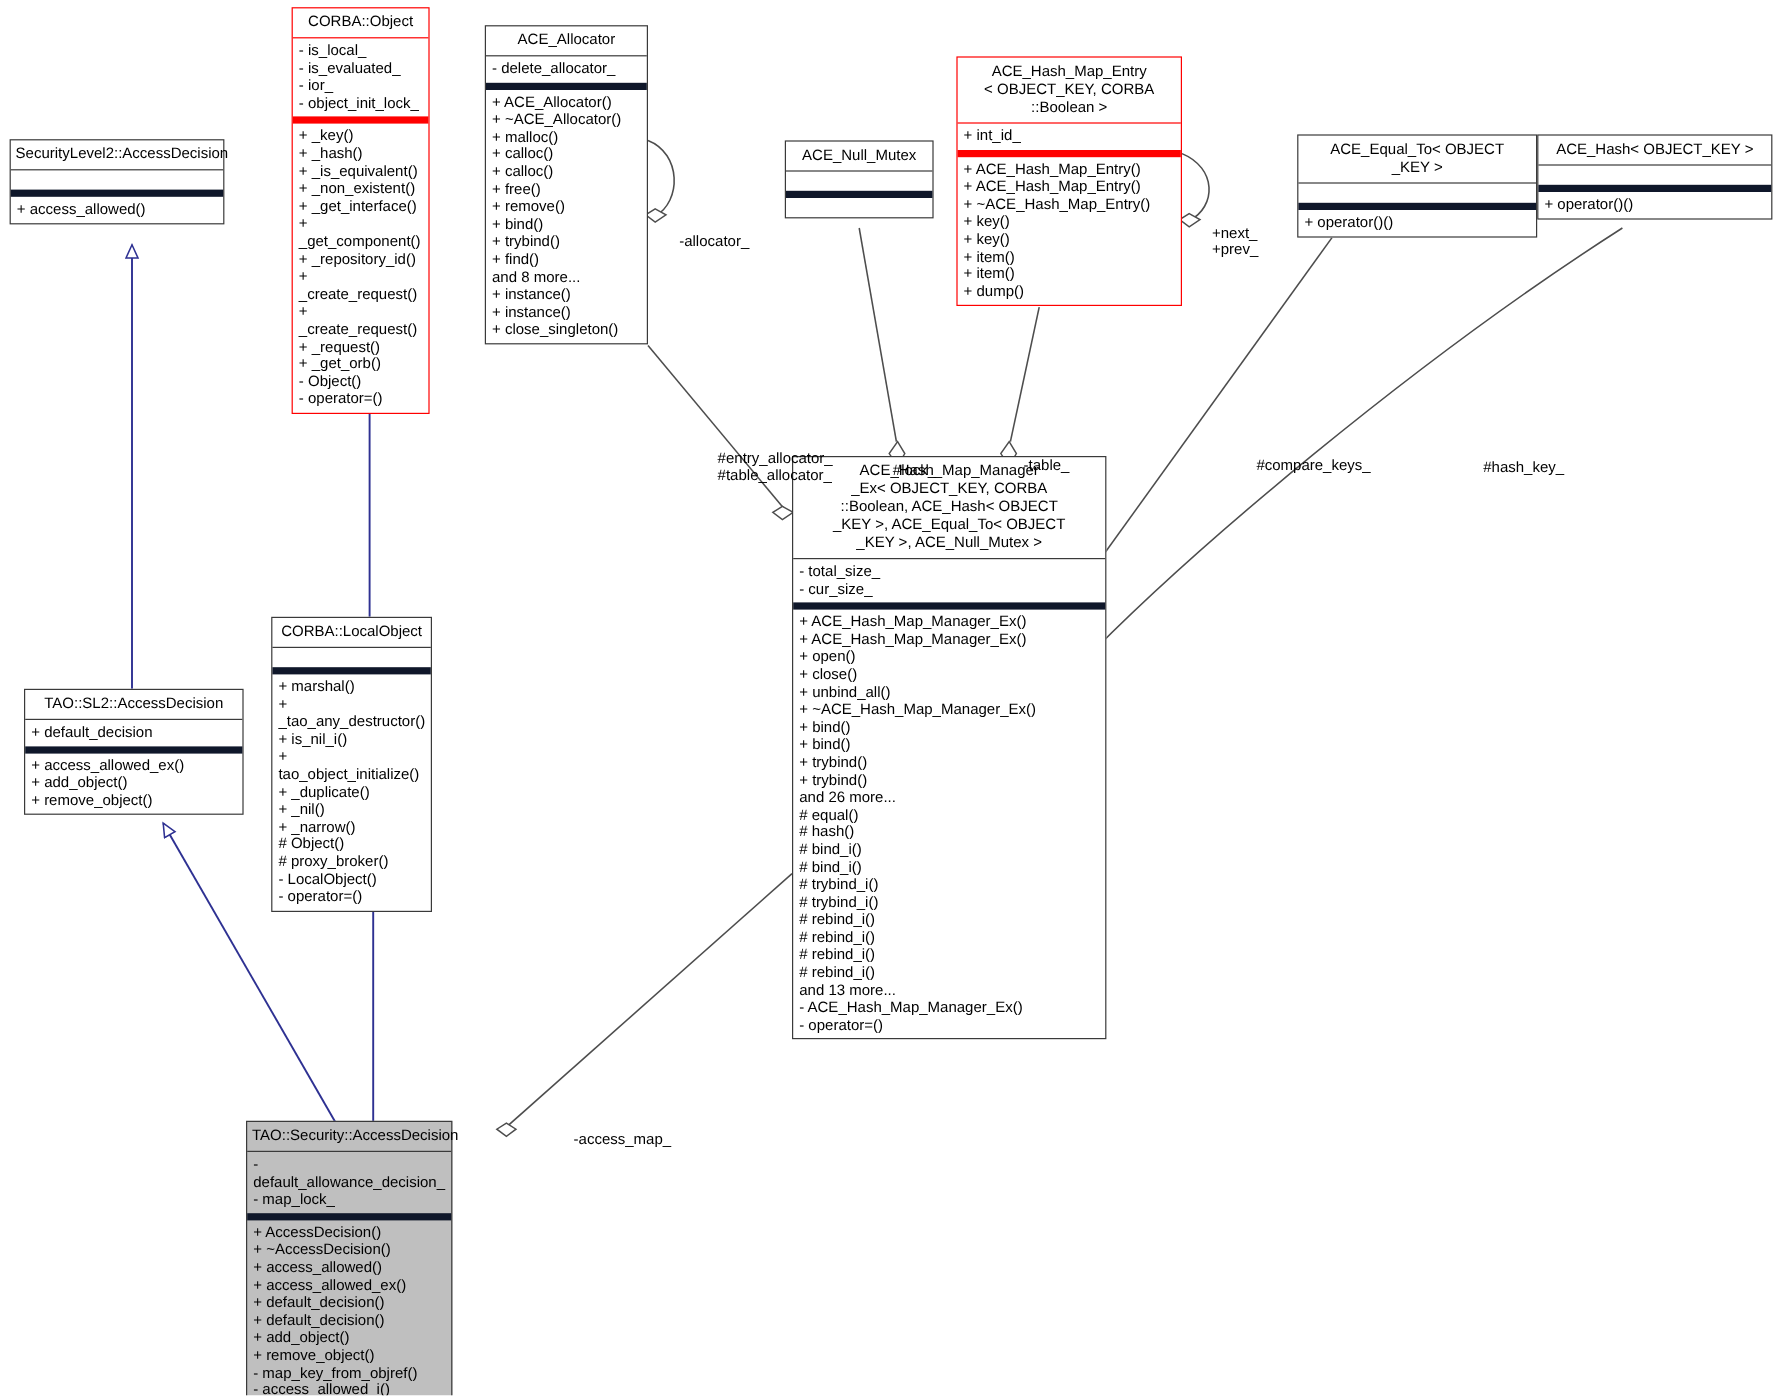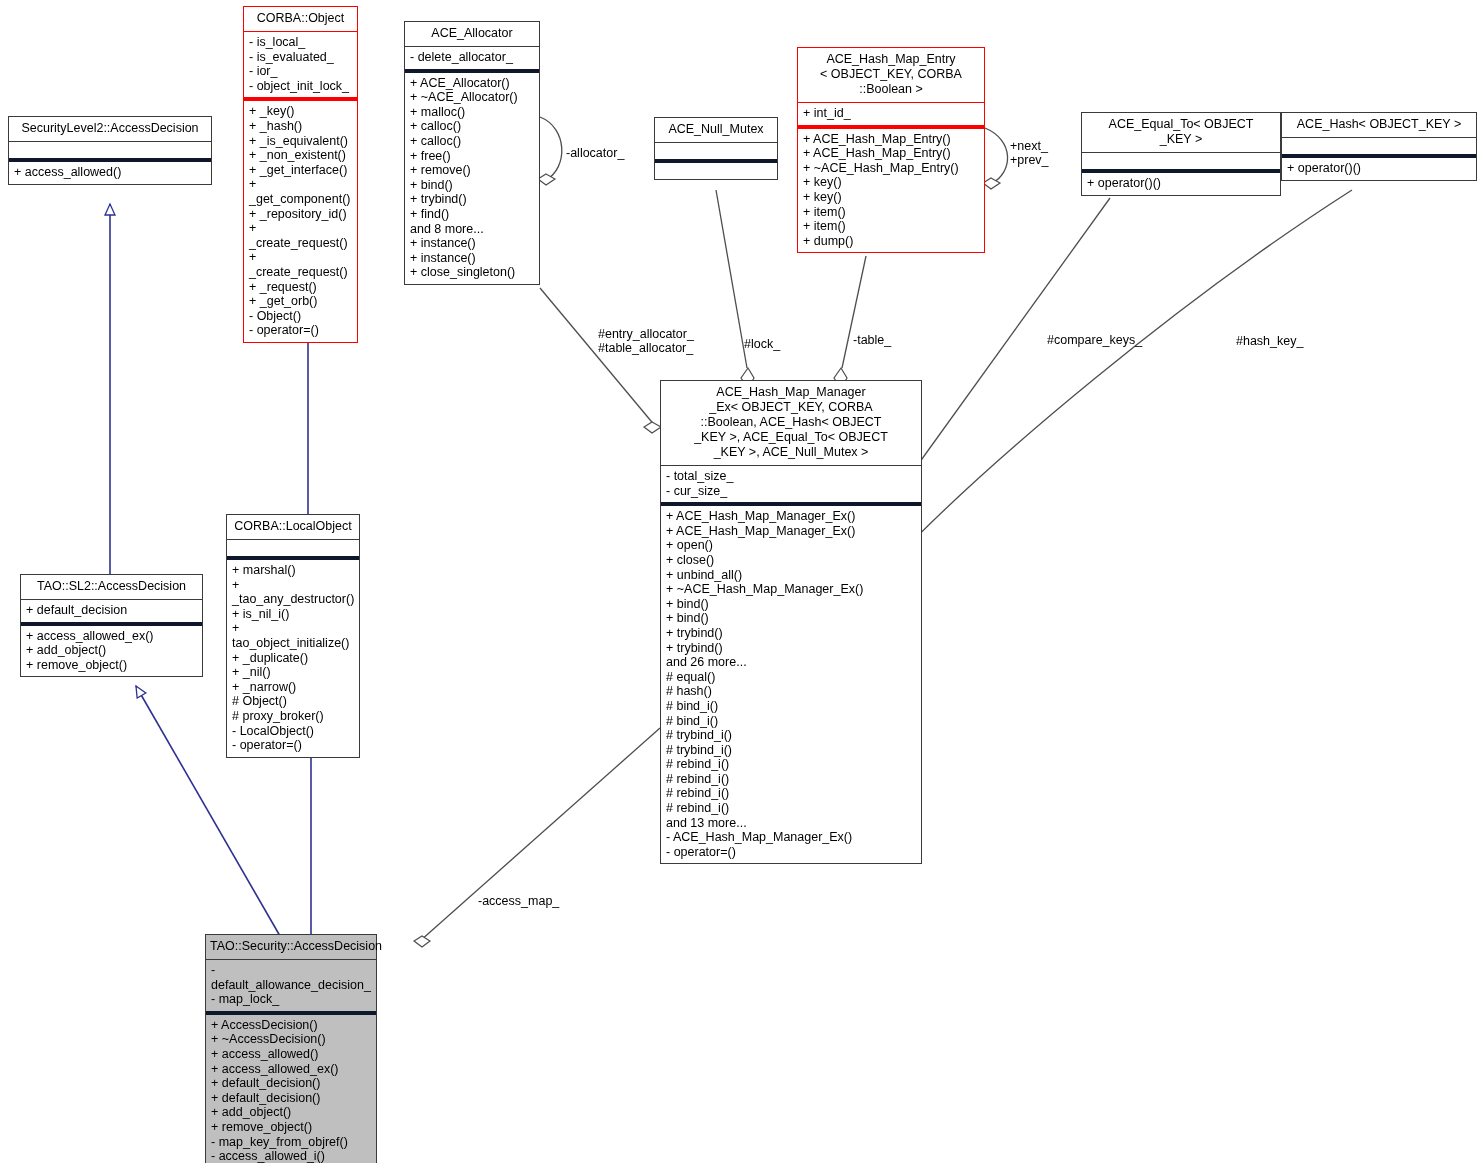--- a/index.html
+++ b/index.html
@@ -48,21 +48,21 @@
     white-space: pre-line;
     border-bottom: 1px solid #3a3a3a;
     font-size: 12.5px;
     line-height: 15px;
   }
   .umlbox.red .uml-title {
     border-bottom-color: #ff0000;
   }
   .uml-attrs {
     padding: 3px 5px 4px 5px;
-    border-bottom: 4px solid #0f172a;
+    border-bottom: 6px solid #0f172a;
     white-space: pre-line;
     min-height: 14px;
   }
   .umlbox.red .uml-attrs {
     border-bottom-color: #ff0000;
   }
   .uml-ops {
     padding: 3px 5px 4px 5px;
     white-space: pre-line;
     min-height: 14px;
@@ -71,20 +71,21 @@
     height: 16px;
     padding: 0;
   }
   .edge-label {
     position: absolute;
     font-size: 12.5px;
     line-height: 14.2px;
     color: #000000;
     white-space: pre-line;
     z-index: 6;
+    margin-top: 48px;
   }
 </style>
 </head>
 <body>
 
 <div id="canvas">
 
   <svg class="edges" viewBox="0 0 1484 1163">
     <defs>
       <marker id="hollowTri" markerWidth="14" markerHeight="14" refX="12" refY="6" orient="auto" markerUnits="userSpaceOnUse">
@@ -216,21 +217,21 @@
     <div class="uml-attrs uml-empty"></div>
     <div class="uml-ops">+ operator()()</div>
   </div>
 
   <div class="umlbox" style="left:1281px; top:112px; width:196px;">
     <div class="uml-title">ACE_Hash&lt; OBJECT_KEY &gt;</div>
     <div class="uml-attrs uml-empty"></div>
     <div class="uml-ops">+ operator()()</div>
   </div>
 
-  <div class="umlbox" style="left:8px; top:116px; width:204px;">
+  <div class="umlbox" style="left:8px; top:116px; width:179px;">
     <div class="uml-title">SecurityLevel2::AccessDecision</div>
     <div class="uml-attrs uml-empty"></div>
     <div class="uml-ops">+ access_allowed()</div>
   </div>
 
   <div class="umlbox" style="left:20px; top:574px; width:183px;">
     <div class="uml-title">TAO::SL2::AccessDecision</div>
     <div class="uml-attrs">+ default_decision</div>
     <div class="uml-ops">+ access_allowed_ex()
 + add_object()

